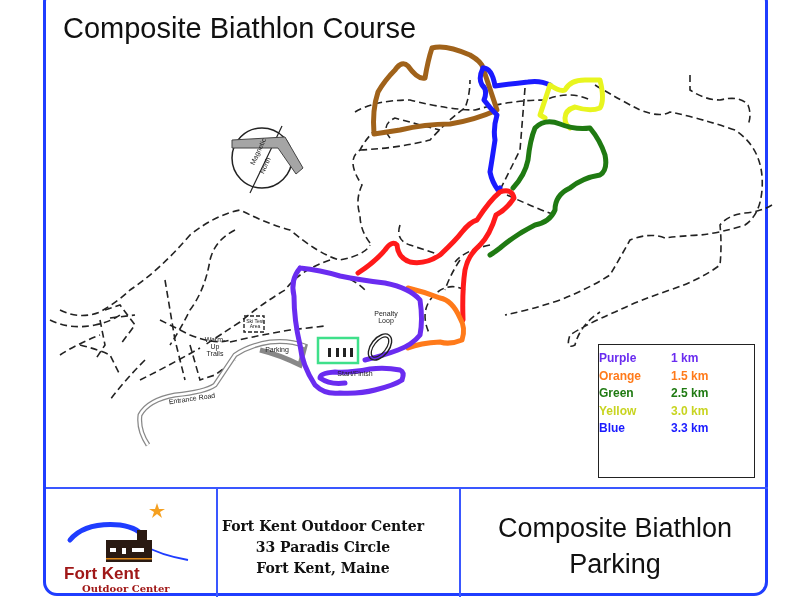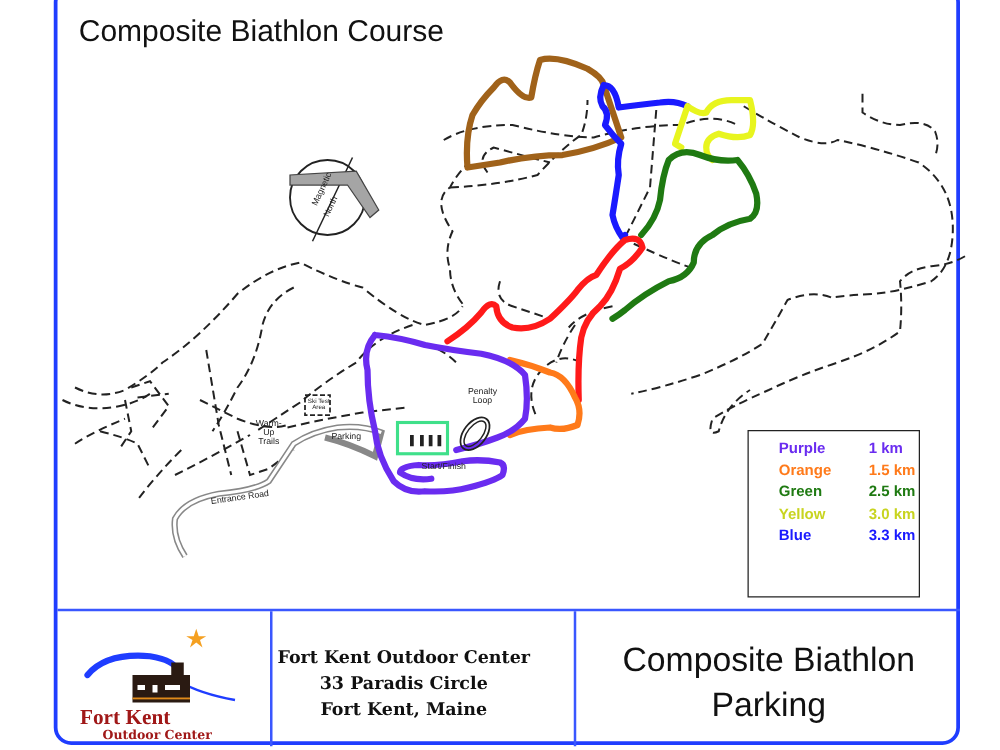--- a/index.html
+++ b/index.html
@@ -1,27 +1,27 @@
 <!DOCTYPE html>
 <html><head>
 <meta charset="utf-8">
 <style>
   html, body { margin:0; padding:0; background:#ffffff; }
   body { width:800px; height:600px; position:relative; overflow:hidden; font-family:"Liberation Sans", sans-serif; }
   .frame { position:absolute; left:43px; top:-12px; width:725px; height:608px; border:3px solid #1f3dff; border-radius:14px; box-sizing:border-box; }
-  .map-title { position:absolute; left:63px; top:12px; font-size:24px; color:#111; }
+  .map-title { position:absolute; left:63px; top:12px; font-size:29px; color:#111; }
   svg.map { position:absolute; left:0; top:0; }
-  .legend { position:absolute; left:598px; top:344px; width:138px; height:134px; border:1.5px solid #222; background:#fff; box-sizing:border-box; padding:6px 0 0 24px; }
+  .legend { position:absolute; left:598px; top:344px; width:157px; height:134px; border:1.5px solid #222; background:#fff; box-sizing:border-box; padding:6px 0 0 0; }
   .legend-row { display:flex; height:17.6px; font-weight:bold; font-size:12px; }
   .legend-row .name { width:72px; }
   .footer-divider { position:absolute; left:46px; top:487px; width:722px; height:2px; background:#3a57ff; }
   .footer-sep { position:absolute; top:489px; width:1.5px; height:108px; background:#3a57ff; }
   .addr { position:absolute; left:217px; top:516px; width:212px; text-align:center; font-family:"DejaVu Serif", serif; font-weight:bold; font-size:14px; line-height:21px; color:#111; }
   .foot-title { position:absolute; left:460px; top:510px; width:310px; text-align:center; font-size:27px; line-height:36px; color:#111; }
-  .logo-text1 { position:absolute; left:64px; top:564px; font-family:Liberation Serif, serif; font-weight:bold; font-size:17px; color:#a01818; }
+  .logo-text1 { position:absolute; left:64px; top:564px; font-family:Liberation Sans, sans-serif; font-weight:bold; font-size:17px; color:#a01818; }
   .logo-text2 { position:absolute; left:82px; top:583px; font-family:"DejaVu Serif", serif; font-weight:bold; font-size:10px; color:#a01818; }
   .lbl { position:absolute; font-size:7px; color:#222; text-align:center; line-height:7px; }
 </style>
 </head>
 <body>
 
 <div class="frame"></div>
 <div class="map-title">Composite Biathlon Course</div>
 
 <svg class="map" width="800" height="600" viewBox="0 0 800 600">

